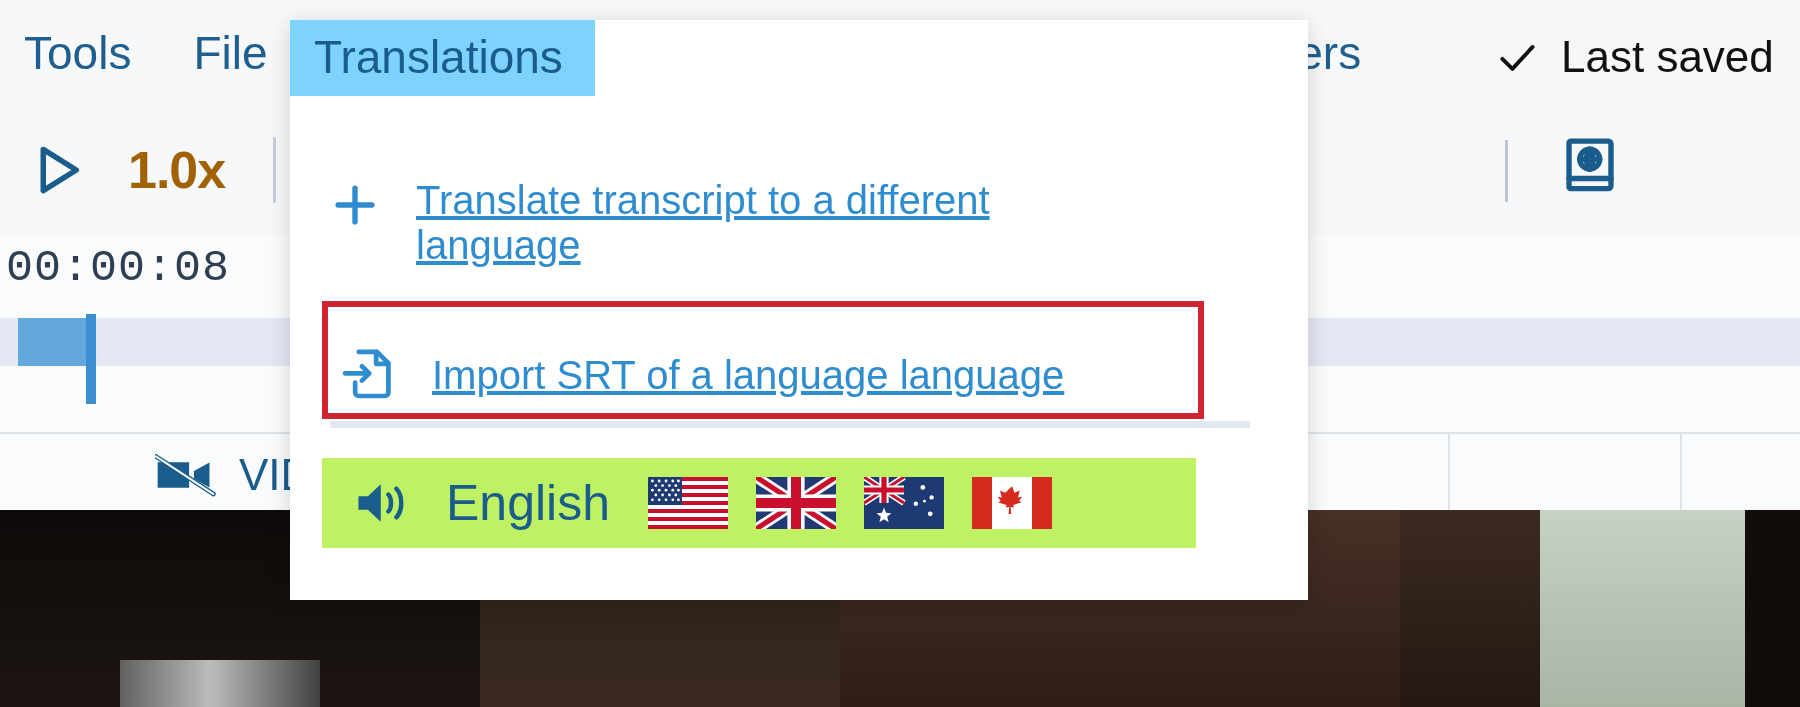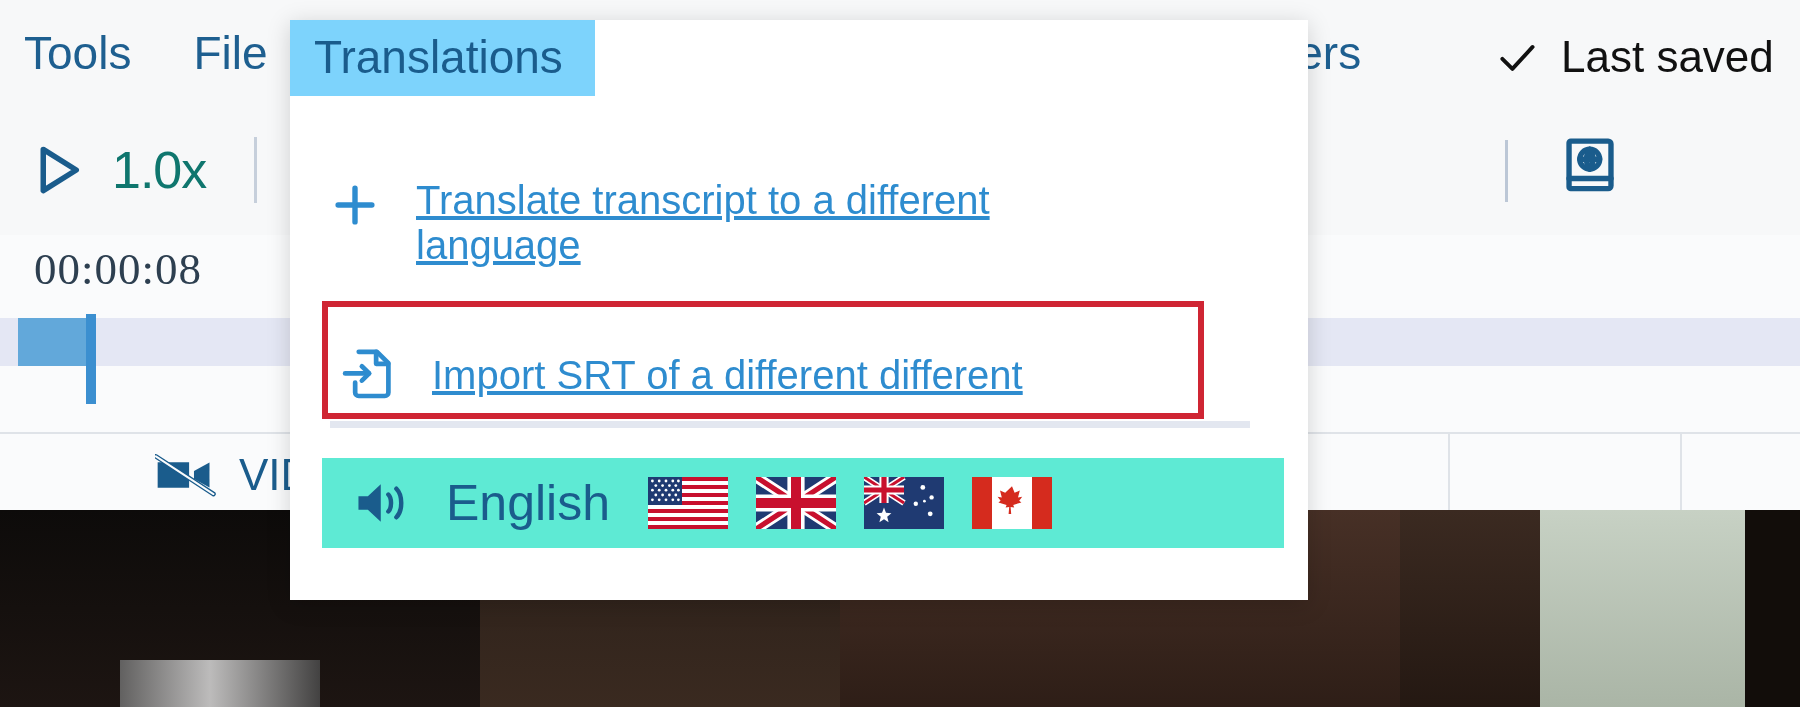--- a/index.html
+++ b/index.html
@@ -66,25 +66,26 @@
     display: flex;
     align-items: center;
   }
   .play-btn {
     margin-left: 24px;
     width: 66px; height: 66px;
     cursor: pointer;
     display: block;
   }
   .speed {
-    margin-left: 22px;
-    color: #0f766e;
+    margin-left: 38px;
+    color: #a16207;
     font-size: 52px;
     letter-spacing: -1px;
     cursor: pointer;
+    font-weight: bold;
   }
   .tb-divider {
     width: 3px;
     height: 66px;
     background: #c6cfdb;
     margin-left: 48px;
   }
   .skip-back {
     margin-left: 34px;
     width: 48px; height: 48px;
@@ -99,23 +100,23 @@
   .glossary-icon {
     position: absolute;
     left: 1558px; top: 132px;
     width: 68px; height: 68px;
     cursor: pointer;
   }
 
   
   .timestamp {
     position: absolute;
-    left: 34px; top: 243px;
+    left: 6px; top: 243px;
     color: #2d3f50;
-    font-family: Liberation Serif, serif;
+    font-family: Liberation Mono, monospace;
     font-size: 45px;
     letter-spacing: 1px;
     white-space: nowrap;
   }
 
   
   .timeline {
     position: absolute;
     left: 0; top: 318px;
     width: 1800px; height: 48px;
@@ -251,22 +252,22 @@
     position: absolute;
     left: 40px; top: 325px;
     width: 920px; height: 7px;
     background: #e3e7f0;
   }
 
   
   .lang-row {
     position: absolute;
     left: 32px; top: 362px;
-    width: 962px; height: 90px;
-    background: #5eead4;
+    width: 874px; height: 90px;
+    background: #bef264;
     display: flex;
     align-items: center;
     cursor: pointer;
   }
   .lang-row .speaker-wrap {
     width: 66px;
     margin-left: 28px;
     display: flex; justify-content: center;
   }
   .lang-name {
@@ -393,21 +394,21 @@
 
       <div class="menu-entry entry-import">
         <span class="mi-icon">
           <svg viewBox="0 0 26 26" width="58" height="58" fill="none" stroke="#2e8ccf" stroke-width="2.1" stroke-linejoin="round" stroke-linecap="round">
             <path d="M7.5 2.6h8.2l5.1 5.1v13.1a1.6 1.6 0 0 1-1.6 1.6H7.5a1.6 1.6 0 0 1-1.6-1.6v-4.4"></path>
             <path d="M15.3 2.6v5.4h5.4"></path>
             <path d="M1.4 12.3h10.6"></path>
             <path d="M8.9 9.1l3.3 3.2-3.3 3.2"></path>
           </svg>
         </span>
-        <span>Import SRT of a different different</span>
+        <span>Import SRT of a language language</span>
       </div>
 
       <div class="redbox"></div>
       <div class="redbox-shadow"></div>
 
       <div class="lang-row">
         <span class="speaker-wrap">
           <svg viewBox="0 0 26 22" width="58" height="50" fill="none">
             <path d="M2 8h4.2L12 2.6v16.8L6.2 14H2z" fill="#1a5c8c"></path>
             <path d="M15.4 7.2c1.6 1.6 1.6 6 0 7.6" stroke="#1a5c8c" stroke-width="2" stroke-linecap="round"></path>

